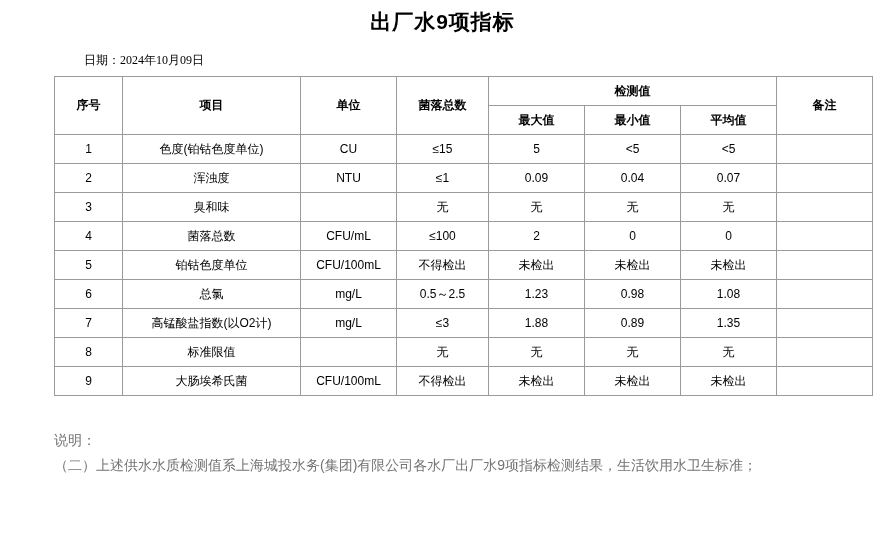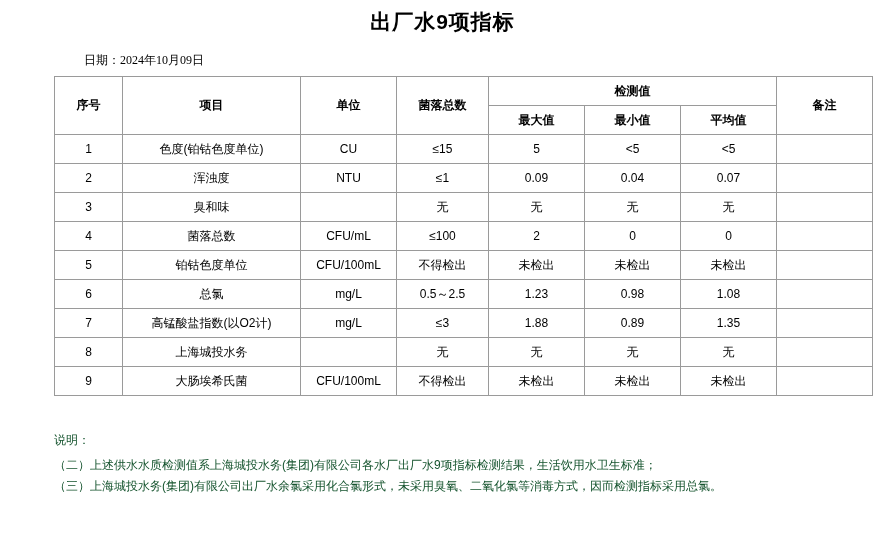--- a/index.html
+++ b/index.html
@@ -61,23 +61,23 @@
   .col-limit   { width: 92px; }
   .col-det     { width: 96px; }
   .col-remark  { width: 96px; }
 
   td.left, th.left { text-align: left; padding-left: 12px; }
   .hdr-row th { height: 26px; }
 
   .notes {
     margin-left: 54px;
     margin-top: 34px;
-    font-size: 12px;
+    font-size: 14px;
     line-height: 21px;
-    color: #14532d;
+    color: #737373;
   }
   .notes .note-title { margin-bottom: 4px; }
   .notes .note-line { white-space: nowrap; }
 </style>
 </head>
 <body>
 
 <div class="page">
 
   <div class="doc-title">出厂水9项指标</div>
@@ -176,21 +176,21 @@
         <td class="left">高锰酸盐指数(以O2计)</td>
         <td class="left">mg/L</td>
         <td>≤3</td>
         <td>1.88</td>
         <td>0.89</td>
         <td>1.35</td>
         <td></td>
       </tr>
       <tr>
         <td>8</td>
-        <td class="left">上海城投水务</td>
+        <td class="left">标准限值</td>
         <td class="left"></td>
         <td>无</td>
         <td>无</td>
         <td>无</td>
         <td>无</td>
         <td></td>
       </tr>
       <tr>
         <td>9</td>
         <td class="left">大肠埃希氏菌</td>
@@ -200,16 +200,15 @@
         <td>未检出</td>
         <td>未检出</td>
         <td></td>
       </tr>
     </tbody>
   </table>
 
   <div class="notes">
     <div class="note-title">说明：</div>
     <div class="note-line">（二）上述供水水质检测值系上海城投水务(集团)有限公司各水厂出厂水9项指标检测结果，生活饮用水卫生标准；</div>
-    <div class="note-line">（三）上海城投水务(集团)有限公司出厂水余氯采用化合氯形式，未采用臭氧、二氧化氯等消毒方式，因而检测指标采用总氯。</div>
   </div>
 
 </div>
 
 </body></html>

